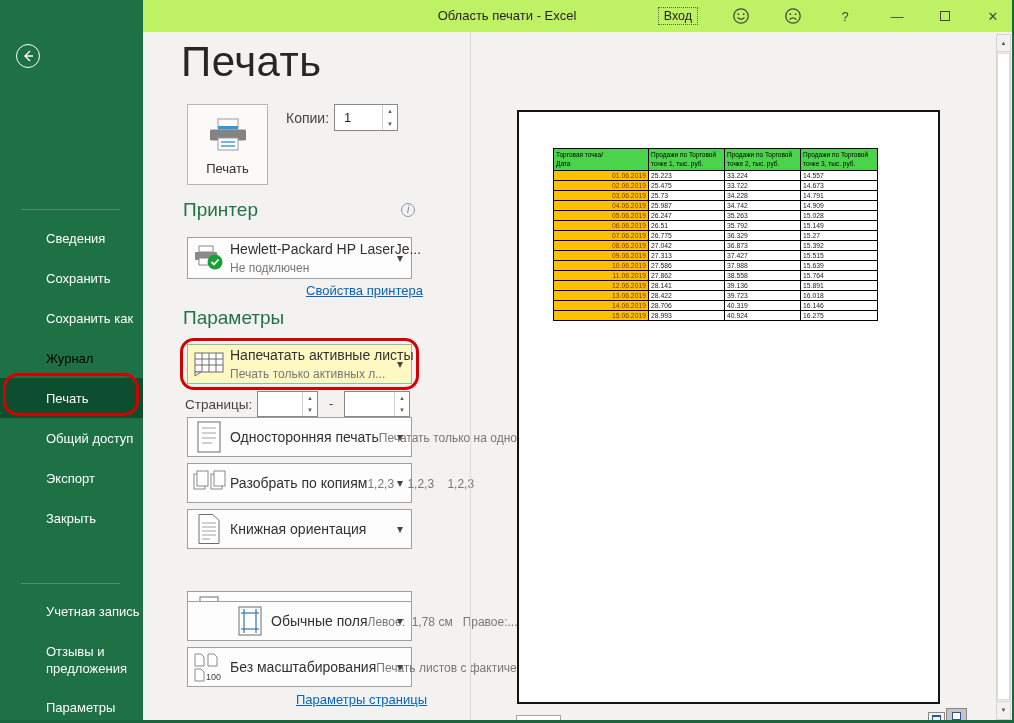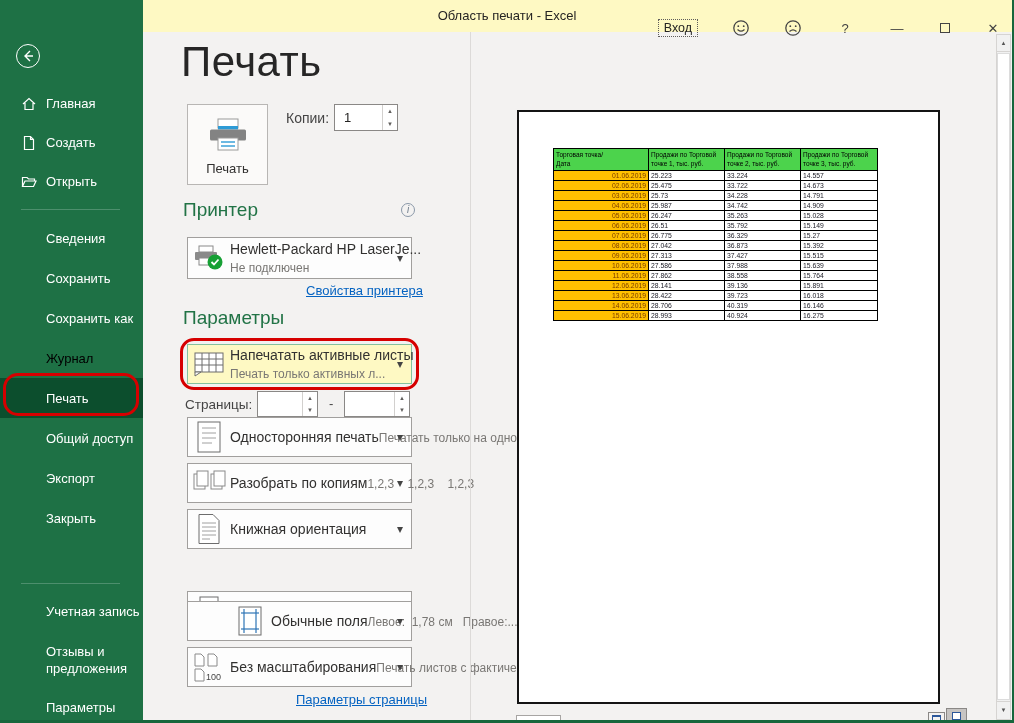--- a/index.html
+++ b/index.html
@@ -1,24 +1,24 @@
 <!DOCTYPE html>
 <html><head>
 <meta charset="utf-8">
 <style>
   * { margin:0; padding:0; box-sizing:border-box; }
   html,body { width:1014px; height:723px; overflow:hidden; }
   body { font-family:"Liberation Sans","DejaVu Sans",sans-serif; background:#f3f2f1; }
   #app { position:relative; width:1014px; height:723px; background:#f3f2f1; overflow:hidden; }
 
   
-  .titlebar { position:absolute; left:0; top:0; width:1014px; height:32px; background:#fef9c3; }
+  .titlebar { position:absolute; left:0; top:0; width:1014px; height:32px; background:#bef264; }
   .titlebar-green { position:absolute; left:0; top:0; width:143px; height:32px; background:#1e7145; }
   .tb-title { position:absolute; left:50%; top:0; transform:translateX(-50%); height:32px; line-height:32px; font-size:13px; color:#252423; white-space:nowrap; }
-  .tb-controls { position:absolute; right:12px; top:12px; height:32px; display:flex; align-items:center; gap:34px;justify-content:flex-end; }
+  .tb-controls { position:absolute; right:12px; top:0; height:32px; display:flex; align-items:center; gap:34px;justify-content:flex-end; }
   .signin { border:1px dotted #605e5c; padding:1px 5px; font-size:12.5px; color:#252423; cursor:pointer; }
   .tb-glyph { font-size:13px; color:#444; width:18px; text-align:center; cursor:pointer; }
   .tb-max-box { width:10px; height:10px; border:1px solid #444; display:inline-block; cursor:pointer; }
   .face { width:18px; height:18px; cursor:pointer; }
 
   
   .sidebar { position:absolute; left:0; top:0; width:143px; height:723px; background:#1e7145; color:#fff; }
   .back-btn { position:absolute; left:16px; top:44px; width:24px; height:24px; border:1.5px solid #fff; border-radius:50%; display:flex; align-items:center; justify-content:center; cursor:pointer; }
   .back-btn svg { display:block; }
   .nav-top { position:absolute; left:0; top:84px; width:143px; }
@@ -128,40 +128,20 @@
     </div>
   </div>
 
   <div class="sidebar">
     <div class="back-btn">
       <svg width="14" height="14" viewBox="0 0 14 14">
         <path d="M9 2 L4 7 L9 12 M4 7 H12" fill="none" stroke="#fff" stroke-width="1.4"></path>
       </svg>
     </div>
 
-    <div class="nav-top">
-      <div class="item">
-        <svg class="nicon" viewBox="0 0 16 16">
-            <path d="M2 8 L8 2.5 L14 8 M4 7 V13.5 H12 V7" fill="none" stroke="#fff" stroke-width="1.2"></path>
-          </svg>
-        <span>Главная</span>
-      </div>
-      <div class="item">
-        <svg class="nicon" viewBox="0 0 16 16">
-            <path d="M3.5 1.5 H9.5 L12.5 4.5 V14.5 H3.5 Z M9.5 1.5 V4.5 H12.5" fill="none" stroke="#fff" stroke-width="1.2"></path>
-          </svg>
-        <span>Создать</span>
-      </div>
-      <div class="item">
-        <svg class="nicon" viewBox="0 0 16 16">
-            <path d="M1.5 12.5 V3.5 H6 L7.5 5 H13.5 V7 M1.5 12.5 L4 7 H15 L12.5 12.5 Z" fill="none" stroke="#fff" stroke-width="1.2"></path>
-          </svg>
-        <span>Открыть</span>
-      </div>
-    </div>
 
     <div class="sep sep1"></div>
 
     <div class="nav-mid">
       <div class="item">
           <span>Сведения</span>
         </div>
       <div class="item">
           <span>Сохранить</span>
         </div>

